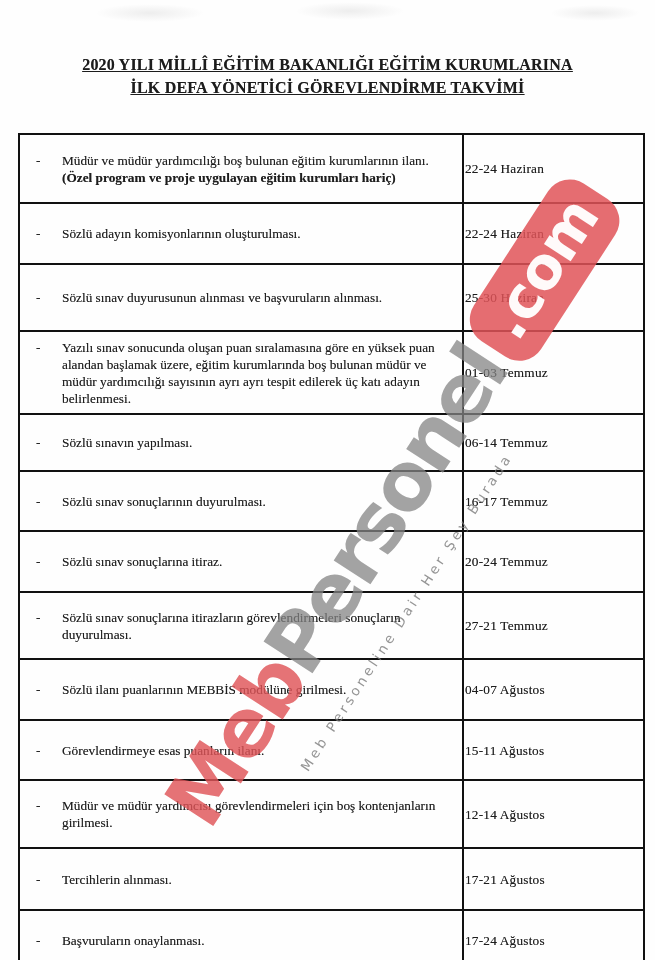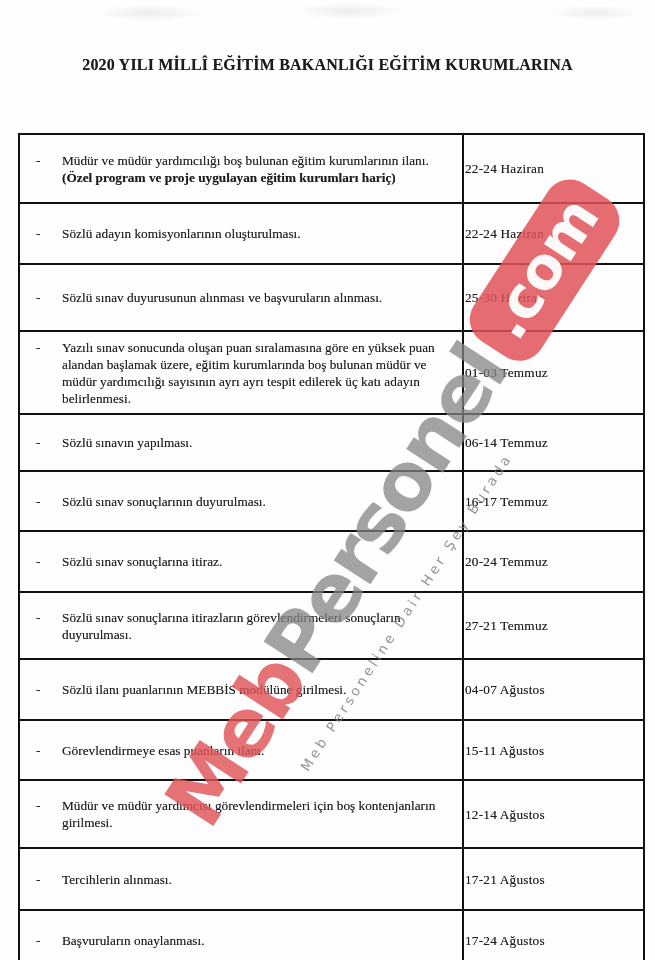--- a/index.html
+++ b/index.html
@@ -23,20 +23,21 @@
 
   .doc-title{
     position:absolute;top:54px;left:0;right:0;
     text-align:center;
     font-weight:bold;
     font-size:16px;
     line-height:22.5px;
     letter-spacing:0.2px;
     color:#1c1c1c;
     text-shadow:0 0 0.6px rgba(60,60,60,0.65);
+    text-decoration:underline;
   }
 
   table.schedule{
     position:absolute;left:18px;top:133px;
     width:619px;
     border-collapse:collapse;
     table-layout:fixed;
   }
   table.schedule td{
     border:2px solid #111111;
@@ -108,20 +109,21 @@
 <body>
 
 <div class="page">
 
   <div class="smudge s1"></div>
   <div class="smudge s2"></div>
   <div class="smudge s3"></div>
 
   <div class="doc-title">
     <div>2020 YILI MİLLÎ EĞİTİM BAKANLIĞI EĞİTİM KURUMLARINA</div>
+    <div>İLK DEFA YÖNETİCİ GÖREVLENDİRME TAKVİMİ</div>
   </div>
 
   <table class="schedule">
     <tbody>
       <tr class="r0">
         <td class="task-cell">
           <div class="task-wrap">
             <span class="bullet">-</span>
             <span class="task-text"><span>Müdür ve müdür yardımcılığı boş bulunan eğitim kurumlarının ilanı.</span>
             <span class="task-bold">(Özel program ve proje uygulayan eğitim kurumları hariç)</span></span>

